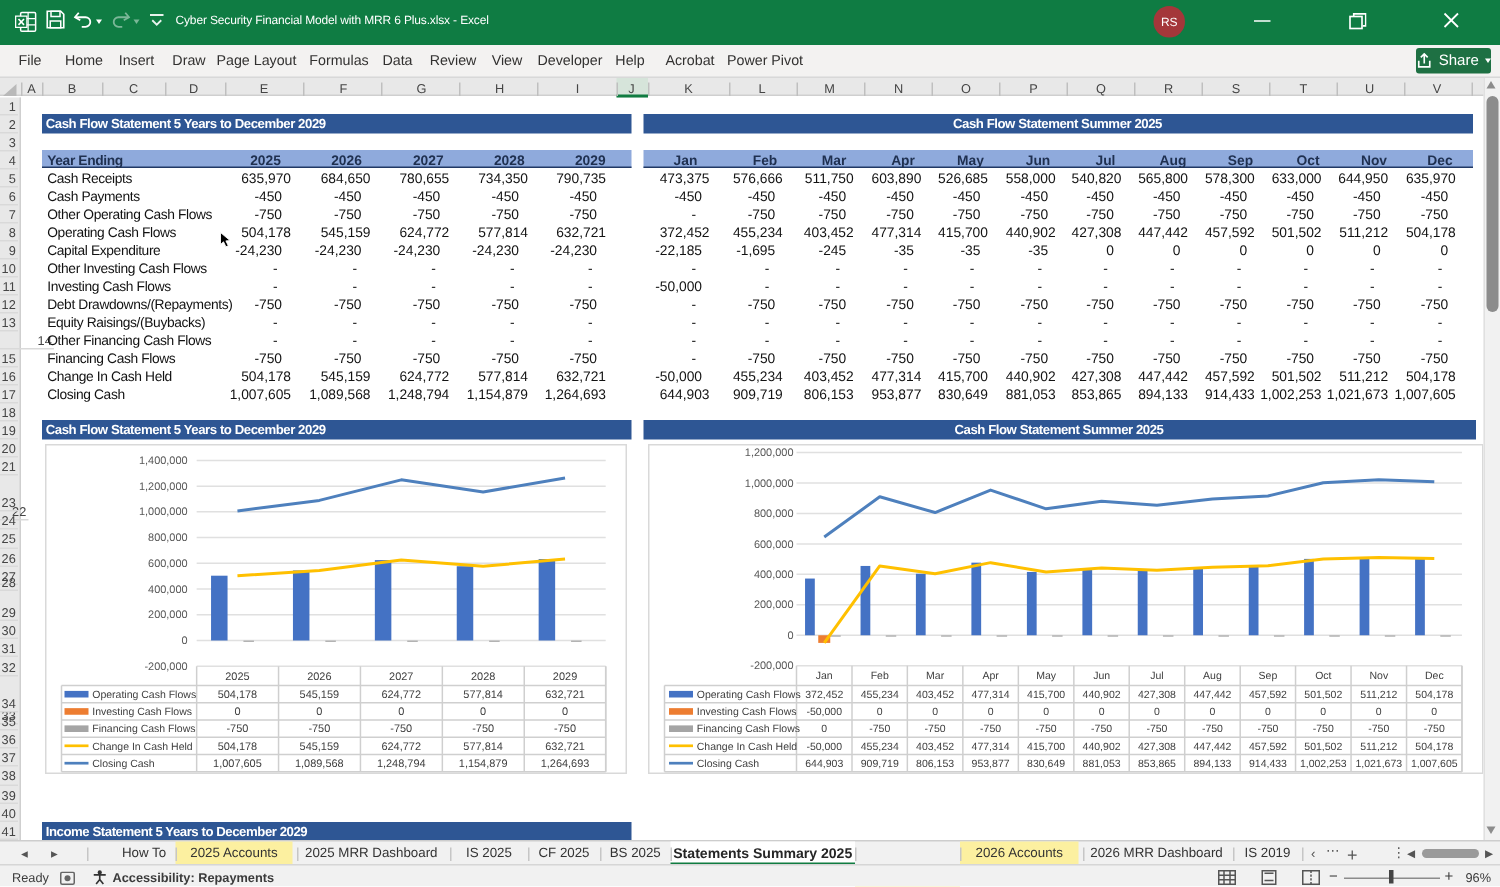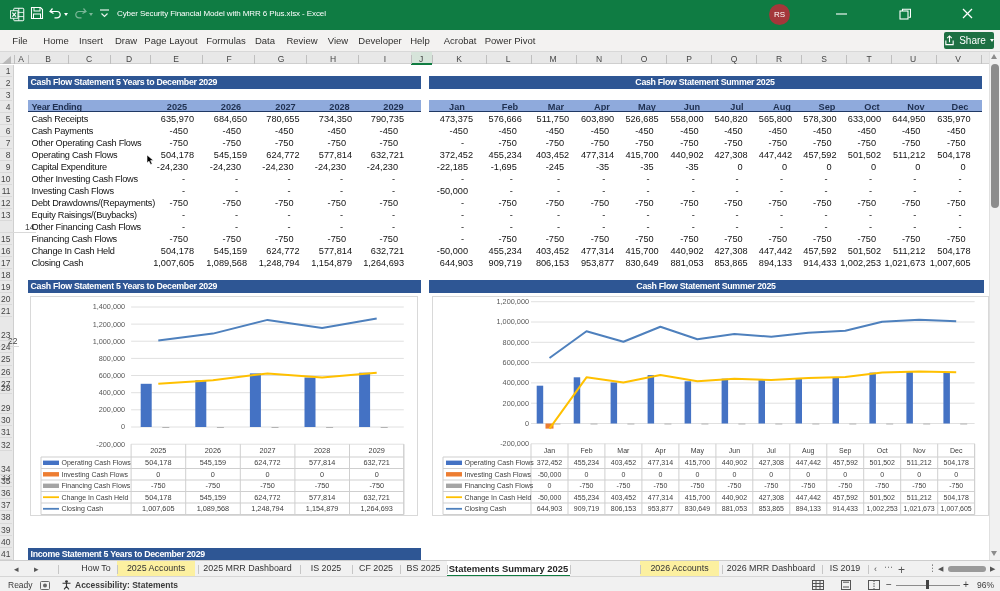--- a/index.html
+++ b/index.html
@@ -726,21 +726,21 @@
 <div class="statusbar">
 <div class="ab sbl" style="left:8px;top:3px">Ready</div>
 <svg class="ab" style="left:40px;top:4px" width="10" height="9" viewBox="0 0 10 9">
       <rect x="0.5" y="0.5" width="9" height="8" rx="1" fill="none" stroke="#666"></rect>
       <circle cx="5" cy="4.5" r="2" fill="#666"></circle>
     </svg>
 <svg class="ab" style="left:62px;top:3px" width="9" height="10" viewBox="0 0 9 10">
       <circle cx="4.5" cy="1.6" r="1.4" fill="#333"></circle>
       <path d="M0.5 3.2 h8 M4.5 3.2 v3.2 M4.5 6.4 l-2.4 3 M4.5 6.4 l2.4 3" stroke="#333" fill="none" stroke-width="1.1"></path>
     </svg>
-<div class="ab sbl bold" style="left:75px;top:3px">Accessibility: Statements</div>
+<div class="ab sbl bold" style="left:75px;top:3px">Accessibility: Repayments</div>
 <svg class="ab" style="left:812px;top:3px" width="12" height="10" viewBox="0 0 12 10">
       <rect x="0.5" y="0.5" width="11" height="9" fill="none" stroke="#555"></rect>
       <line x1="0.5" y1="3.5" x2="11.5" y2="3.5" stroke="#555"></line>
       <line x1="0.5" y1="6.5" x2="11.5" y2="6.5" stroke="#555"></line>
       <line x1="4" y1="0.5" x2="4" y2="9.5" stroke="#555"></line>
       <line x1="8" y1="0.5" x2="8" y2="9.5" stroke="#555"></line>
     </svg>
 <svg class="ab" style="left:840px;top:3px" width="12" height="10" viewBox="0 0 12 10">
       <rect x="1.5" y="0.5" width="9" height="9" fill="none" stroke="#555"></rect>
       <line x1="3" y1="7" x2="9" y2="7" stroke="#555"></line>

